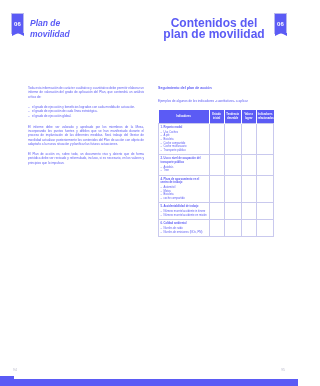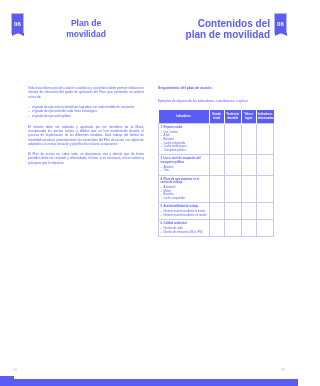--- a/index.html
+++ b/index.html
@@ -33,28 +33,29 @@
   .tab .num{
     position:relative;z-index:2;
     display:block;text-align:center;
     color:#ffffff;font-size:6px;line-height:21px;
     font-weight:bold;letter-spacing:.2px;
   }
 
   
   .head-left{
     position:absolute;left:30px;top:18px;width:112px;
-    text-align:center;
+    text-align:left;
     font-size:8.5px;line-height:11px;font-weight:bold;
     color:#5b5bf5;
+    font-style:italic;
   }
   .head-right{
     position:absolute;left:158px;top:18px;width:112px;
-    text-align:right;
-    font-size:10px;line-height:11px;font-weight:bold;
+    text-align:center;
+    font-size:12px;line-height:11px;font-weight:bold;
     color:#5b5bf5;
   }
 
   
   .col-left{position:absolute;left:28px;top:86px;width:116px;}
   .col-right{position:absolute;left:158px;top:86px;width:116px;}
 
   p.body{
     margin:0 0 6px 0;
     font-size:3.1px;line-height:4.3px;

